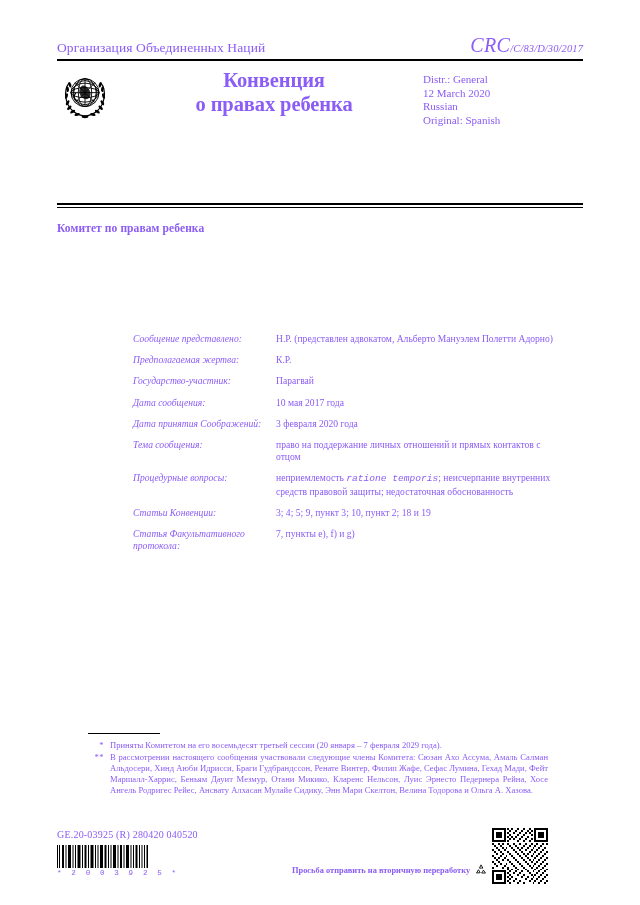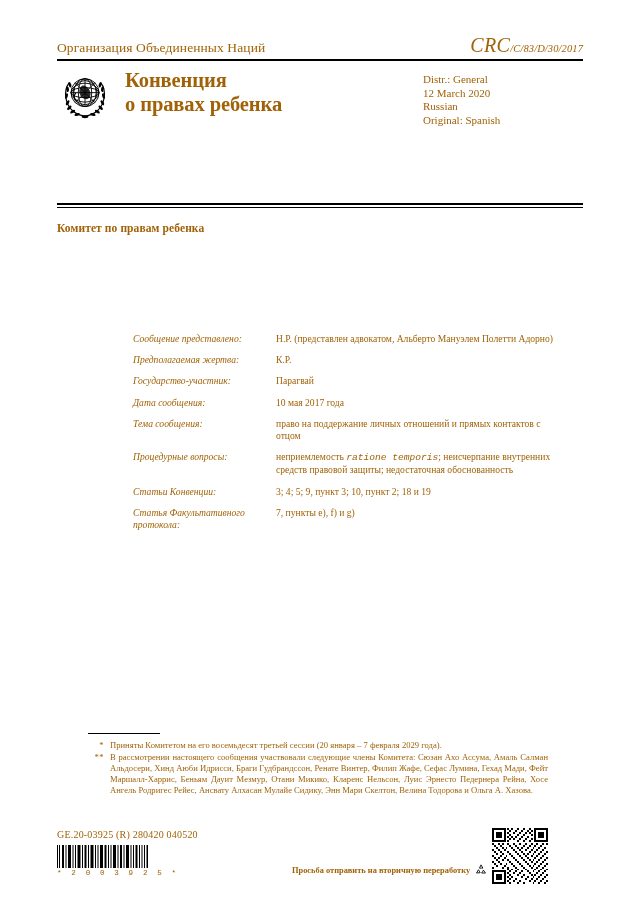--- a/index.html
+++ b/index.html
@@ -7,21 +7,21 @@
     padding: 0;
     background: #8a8a8a;
   }
   .page {
     position: relative;
     width: 640px;
     height: 905px;
     background: #ffffff;
     overflow: hidden;
     font-family: "Liberation Serif", "DejaVu Serif", serif;
-    color: #a16207;
+    color: #8b5cf6;
     box-sizing: border-box;
   }
 
   
   .masthead {
     position: absolute;
     left: 57px;
     top: 34px;
     width: 526px;
   }
@@ -70,20 +70,21 @@
     margin-top: 2px;
   }
   .conv-title {
     margin-left: 12px;
     flex: 1 1 auto;
     font-weight: bold;
     font-size: 20.5px;
     line-height: 24px;
     letter-spacing: -0.1px;
     padding-top: 2px;
+    text-align: center;
   }
   .distr-block {
     flex: 0 0 160px;
     font-size: 11px;
     line-height: 13.6px;
     padding-top: 7px;
   }
 
   
   .rule-double {
@@ -318,20 +319,24 @@
     <div class="meta-row">
       <div class="meta-label">Государство-участник:</div>
       <div class="meta-value">Парагвай</div>
     </div>
 
     <div class="meta-row">
       <div class="meta-label">Дата сообщения:</div>
       <div class="meta-value">10 мая 2017 года</div>
     </div>
 
+    <div class="meta-row">
+      <div class="meta-label">Дата принятия Соображений:</div>
+      <div class="meta-value">3 февраля 2020 года</div>
+    </div>
 
     <div class="meta-row">
       <div class="meta-label">Тема сообщения:</div>
       <div class="meta-value">право на поддержание личных отношений и прямых контактов с отцом</div>
     </div>
 
     <div class="meta-row">
       <div class="meta-label">Процедурные вопросы:</div>
       <div class="meta-value"><span>неприемлемость </span><span class="it">ratione temporis</span><span>; неисчерпание внутренних средств правовой защиты; недостаточная обоснованность</span></div>
     </div>

